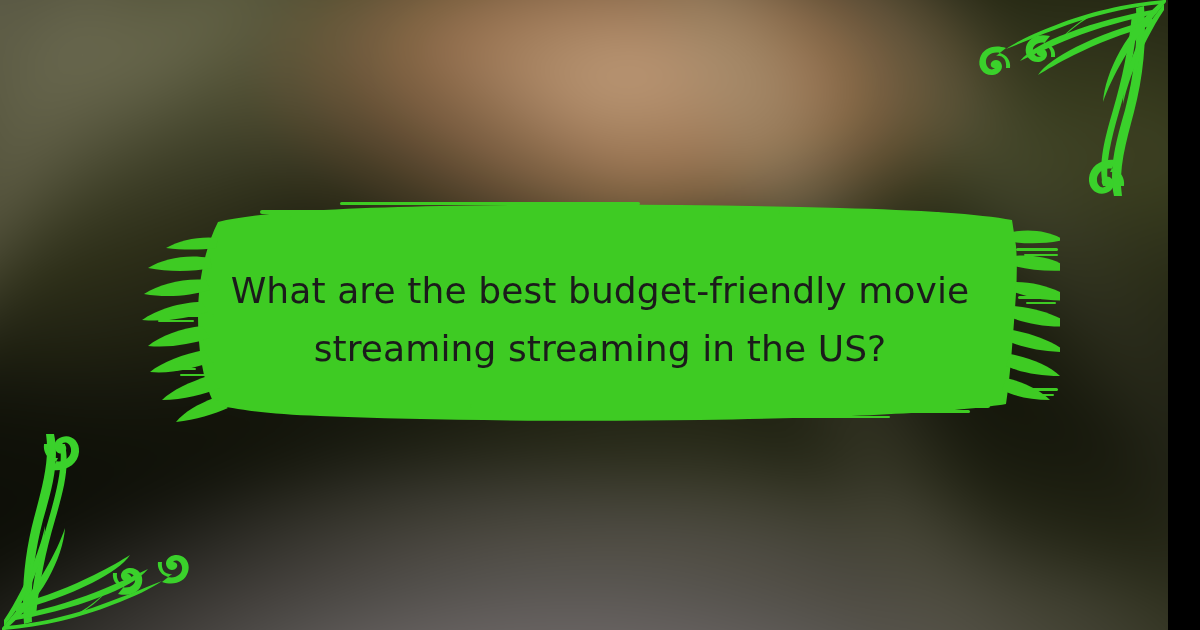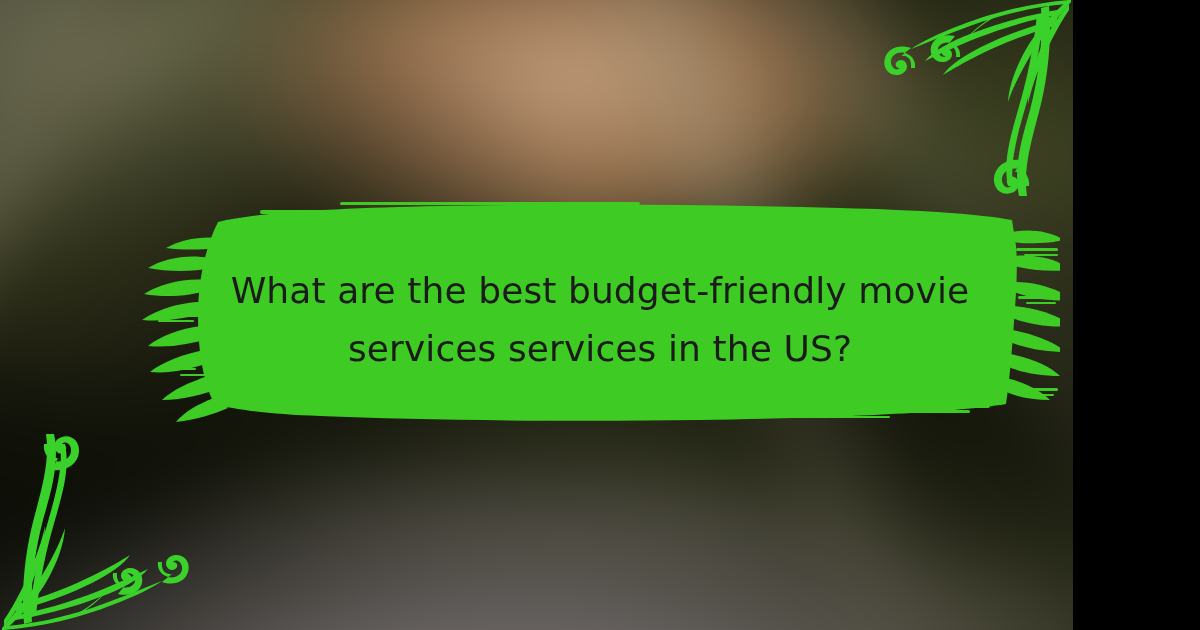--- a/index.html
+++ b/index.html
@@ -7,21 +7,21 @@
     margin: 0;
     padding: 0;
     background: #000;
   }
   body {
     font-family: "Liberation Sans", sans-serif;
   }
 
   .canvas {
     position: relative;
-    width: 1073px;
+    width: 1168px;
     height: 630px;
     overflow: hidden;
     background: #ffffff;
   }
 
   
   .bg-photo {
     position: absolute;
     inset: -60px;
     filter: blur(26px) saturate(0.85);
@@ -227,16 +227,16 @@
 
         <rect x="330" y="212" width="520" height="4" rx="2"></rect>
         <rect x="360" y="218" width="470" height="3" rx="1.5"></rect>
         <rect x="420" y="224" width="330" height="2" rx="1"></rect>
       </g>
     </svg>
   </div>
 
   <div class="headline">
     <span class="line">What are the best budget-friendly movie</span>
-    <span class="line">services services in the US?</span>
+    <span class="line">streaming streaming in the US?</span>
   </div>
 
 </div>
 
 </body></html>

